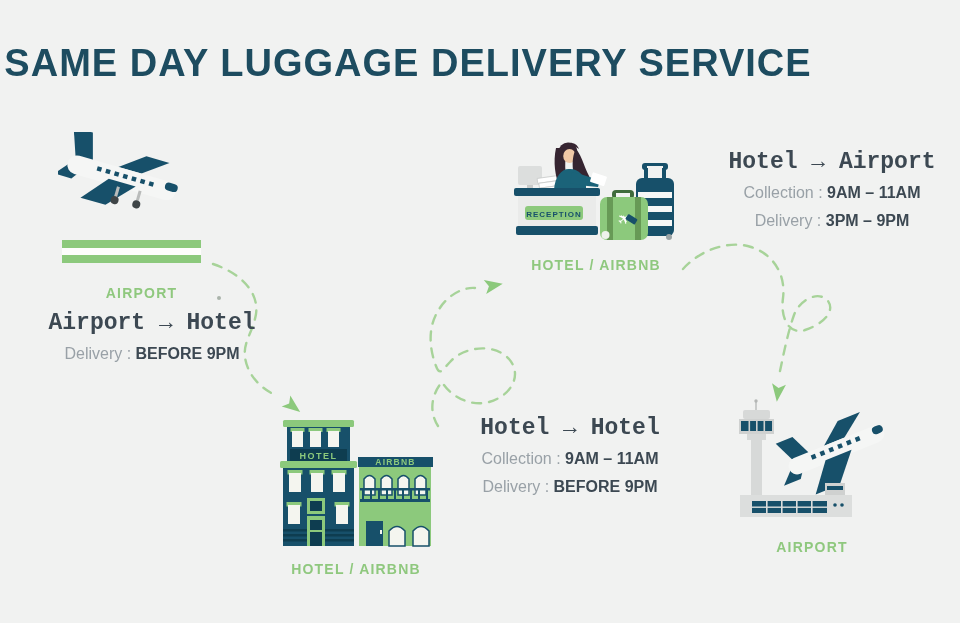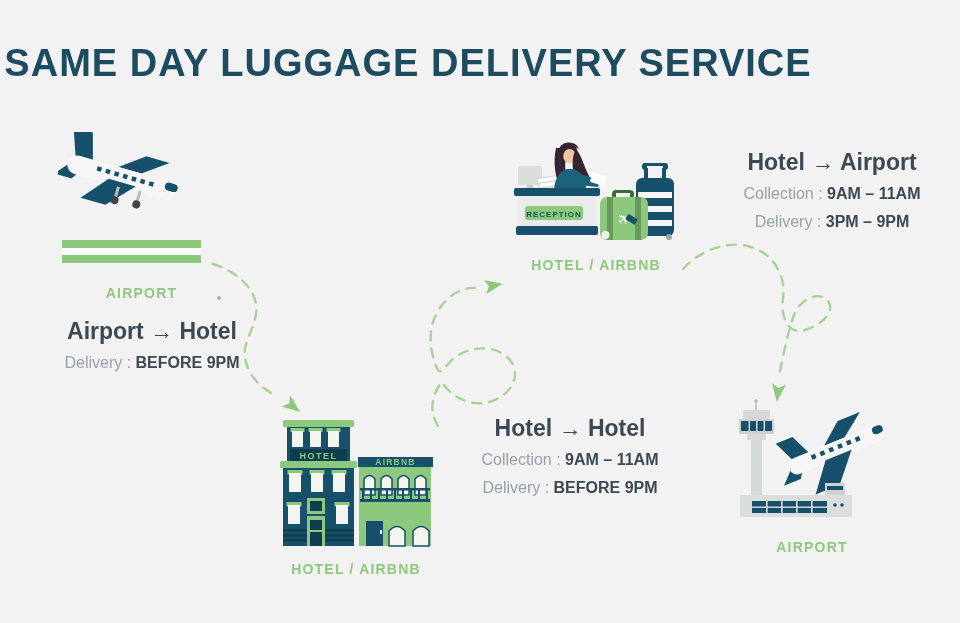--- a/index.html
+++ b/index.html
@@ -11,21 +11,21 @@
     position:absolute;top:42px;left:0;width:816px;margin:0;
     text-align:center;font-size:38px;font-weight:700;letter-spacing:1px;
     color:#1d4c60;
   }
   .abs{position:absolute;}
   .node-label{
     position:absolute;text-align:center;font-weight:700;
     font-size:14px;letter-spacing:1.2px;color:#8fc87e;
   }
   .route{position:absolute;width:250px;text-align:center;color:#3c4852;}
-  .route-heading{font-size:23px;font-weight:700;margin-bottom:7px;}
+  .route-heading{font-size:23px;font-weight:700;margin-bottom:7px;font-family:Liberation Mono, monospace;}
   .route-line{font-size:16px;line-height:20px;white-space:nowrap;margin-top:8px;}
   .route-line .muted{color:#99a1a7;font-weight:400;}
   .route-line .val{color:#3c4852;font-weight:700;}
   .runway{position:absolute;left:62px;top:240px;width:139px;height:23px;background:#fdfdfc;}
   .runway .bar{position:absolute;left:0;width:139px;height:8px;background:#8cc97c;}
   .runway .bar.top{top:0;} .runway .bar.bottom{bottom:0;}
   svg text{font-family:"Liberation Sans",sans-serif;font-weight:700;}
   .glyph{font-family:"DejaVu Sans",sans-serif;font-weight:400;}
 </style>
 </head>
@@ -75,21 +75,21 @@
     </g>
   </svg>
 
   <div class="runway">
     <div class="bar top"></div>
     <div class="bar bottom"></div>
   </div>
 
   <div class="node-label" style="left:64px;top:285px;width:155px;">AIRPORT</div>
 
-  <div class="route" style="left:27px;top:318px;">
+  <div class="route" style="left:27px;top:310px;">
     <div class="route-heading">Airport → Hotel</div>
     <div class="route-line">
       <span class="muted">Delivery :</span>
       <span class="val">BEFORE 9PM</span>
     </div>
   </div>
 
   <svg class="abs" style="left:512px;top:136px;" width="170" height="108" viewBox="0 0 170 108">
 
     <g>

